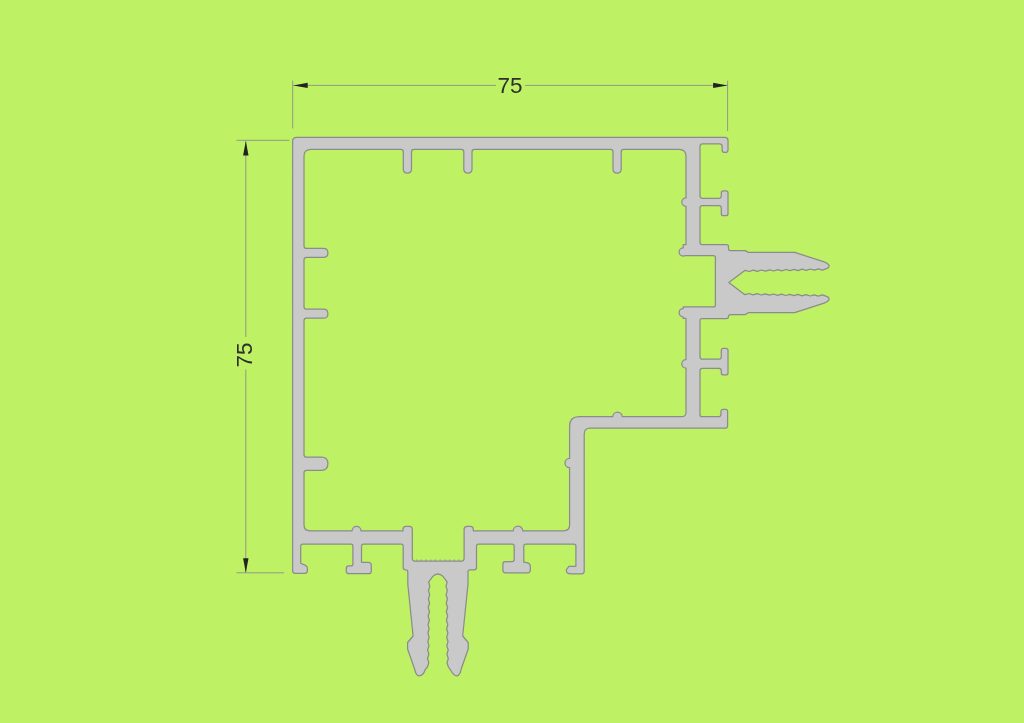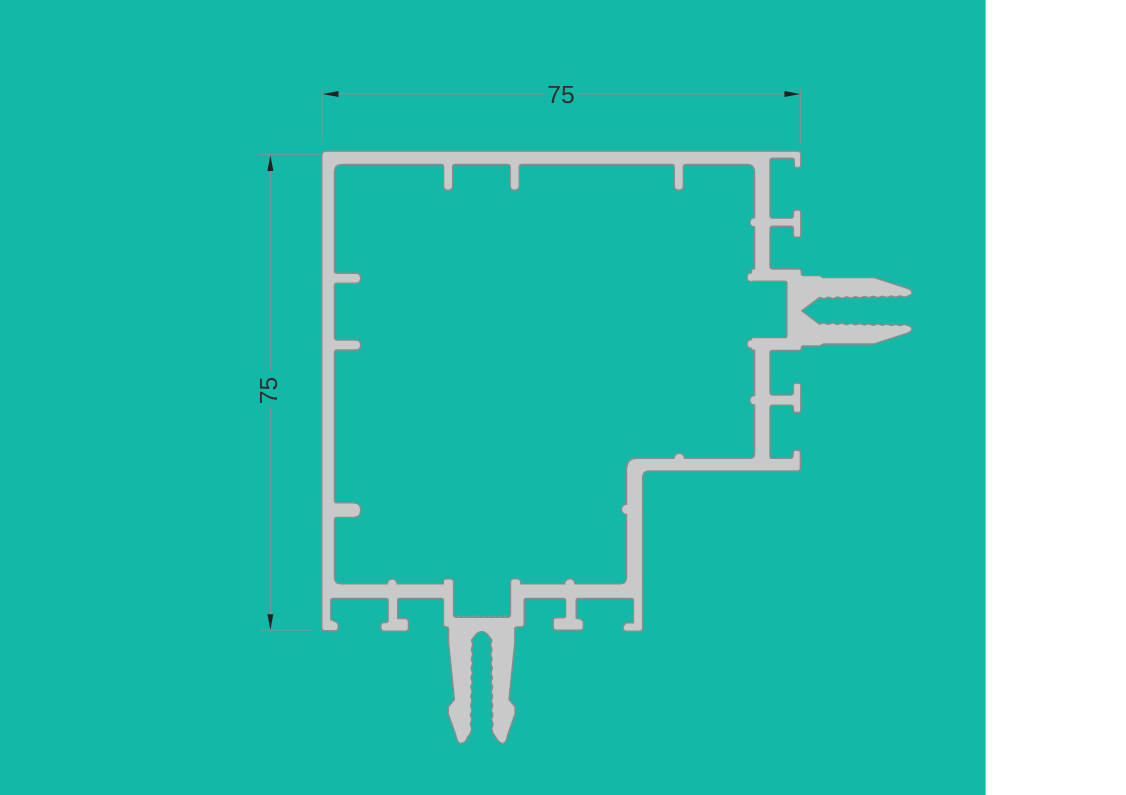--- a/index.html
+++ b/index.html
@@ -1,16 +1,16 @@
 <!DOCTYPE html>
 <html><head>
 <meta charset="utf-8">
 <style>
 html,body{margin:0;padding:0;background:#ffffff;}
-#page{position:relative;width:896px;height:723px;background:#14b8a6;overflow:hidden;}
+#page{position:relative;width:1024px;height:723px;background:#bef264;overflow:hidden;}
 svg{display:block;}
 text{font-family:"Liberation Sans",sans-serif;fill:#2e2e2e;}
 </style>
 </head>
 <body>
 
 <div id="page">
 <svg width="1024" height="723" viewBox="0 0 1024 723" xmlns="http://www.w3.org/2000/svg">
 
 <path d="M 292.6,141.4 Q 292.6,137.4 296.6,137.4 L 724.9,137.4 Q 728,137.4 728,140.4 L 728,149.9 Q 728,152.4 725.4,152.4 L 724.6,152.4 Q 722.1,152.4 722.1,149.9 L 722.1,146.3 Q 722.1,143.9 719.6,143.9 L 702.4,143.9 Q 700,143.9 700,146.3 L 700,195.8 Q 700,198.3 702.5,198.3 L 718.9,198.3 Q 721.3,198.3 721.3,195.8 L 721.3,192.9 Q 721.3,190.9 723.3,190.9 L 726,190.9 Q 728,190.9 728,192.9 L 728,213.7 Q 728,215.7 726,215.7 L 723.3,215.7 Q 721.3,215.7 721.3,213.7 L 721.3,208.2 Q 721.3,205.7 718.9,205.7 L 702.4,205.7 Q 700,205.7 700,208.1 L 700,242.6 Q 700,244.5 702,244.5 L 726.5,244.5 Q 728.5,244.5 728.5,246.5 L 728.5,248.7 Q 728.5,250.6 730.5,250.6 L 745.4,250.6 L 748.2,252.4 L 794.7,252.4 L 824.2,261.9 Q 830.9,264.4 828.4,267.6 L 826.5,268.7 L 822.4,270.1 L 818.4,268.9 L 814.3,270.2 L 810.2,269 L 806.2,270.4 L 802.1,269.2 L 798,270.6 L 794,269.3 L 789.9,270.7 L 785.9,269.5 L 781.8,270.9 L 777.7,269.7 L 773.7,271 L 769.6,269.8 L 765.5,271.2 L 761.5,270 L 757.4,271.4 L 753.3,270.1 L 749.3,271.5 L 745.2,270.3 L 728.8,282.5 L 744.9,294.7 L 749,293.5 L 753.1,294.9 L 757.1,293.6 L 761.2,295 L 765.3,293.8 L 769.4,295.2 L 773.5,294 L 777.5,295.3 L 781.6,294.1 L 785.7,295.5 L 789.8,294.3 L 793.9,295.7 L 797.9,294.4 L 802,295.8 L 806.1,294.6 L 810.2,296 L 814.3,294.8 L 818.3,296.1 L 822.4,294.9 L 826.5,296.3 L 828.4,297.4 Q 830.9,300.6 824.2,303.1 L 794.7,312.7 L 748.2,312.7 L 745.4,314.5 L 730.5,314.5 Q 728.5,314.5 728.5,316.5 Q 728.5,318.5 726.5,318.5 L 702,318.5 Q 700,318.5 700,320.5 L 700,356.7 Q 700,359.2 702.5,359.2 L 718.9,359.2 Q 721.3,359.2 721.3,356.7 L 721.3,350.3 Q 721.3,348.3 723.3,348.3 L 726,348.3 Q 728,348.3 728,350.3 L 728,372.9 Q 728,374.9 726,374.9 L 723.3,374.9 Q 721.3,374.9 721.3,372.9 L 721.3,370.9 Q 721.3,368.4 718.9,368.4 L 702.4,368.4 Q 700,368.4 700,370.8 L 700,414.7 Q 700,416.7 702,416.7 L 718.5,416.7 Q 721,416.7 721,414.2 L 721,411.3 Q 721,409.3 723,409.3 L 725.6,409.3 Q 727.6,409.3 727.6,411.3 L 727.6,425.7 Q 727.6,428.2 725.1,428.2 L 590.2,428.2 Q 584.2,428.2 584.2,434.2 L 584.2,571.3 Q 584.2,573.8 581.7,573.8 L 570.8,573.8 Q 566.4,573.8 566.4,570.8 L 566.4,569.6 L 568.9,566.3 L 575.9,566.3 L 575.9,546 Q 575.9,544 573.9,544 L 525.8,544 Q 523.8,544 523.8,546 L 523.8,562.2 L 527.7,562.9 Q 530.3,563.8 530.3,566.3 L 530.3,570.3 Q 530.3,572.8 527.8,572.8 L 505.4,572.8 Q 502.9,572.8 502.9,570.3 L 502.9,564.1 Q 502.9,561.6 505.4,561.6 L 512.2,561.6 Q 514.2,561.6 514.2,559.6 L 514.2,546 Q 514.2,544 512.2,544 L 478.5,544 Q 476.5,544 476.5,546 L 476.5,567.6 Q 476.5,569.9 474.2,569.9 L 470,569.9 Q 468,569.9 468,571.9 L 468,584 L 462.7,636 L 468.2,642.5 L 468.2,649 L 461.3,668.7 Q 460,675.8 456.9,675.8 Q 453.8,675.8 450.3,669.7 L 448.4,667 L 447,662.8 L 448.3,658.5 L 446.9,654.2 L 448.2,650 L 446.8,645.8 L 448,641.5 L 446.7,637.2 L 447.9,633 L 446.6,628.8 L 447.8,624.5 L 446.4,620.2 L 447.7,616 L 446.3,611.8 L 447.6,607.5 L 446.2,603.2 L 447.4,599 L 446.1,594.8 L 447.3,590.5 L 446,586.2 L 447.2,582 L 443,576.4 Q 437.9,571.6 432.8,576.4 L 428.6,582 L 429.8,586.2 L 428.5,590.5 L 429.7,594.8 L 428.4,599 L 429.6,603.2 L 428.2,607.5 L 429.5,611.8 L 428.1,616 L 429.4,620.2 L 428,624.5 L 429.2,628.8 L 427.9,633 L 429.1,637.2 L 427.8,641.5 L 429,645.8 L 427.6,650 L 428.9,654.2 L 427.5,658.5 L 428.8,662.8 L 427.4,667 L 425.2,669.7 Q 423.2,675.8 418.9,675.8 Q 415.8,675.8 414.5,668.7 L 407.6,649 L 407.6,642.5 L 413.1,636 L 407.8,584 L 407.8,571.9 Q 407.8,569.9 405.8,569.9 L 405.5,569.9 Q 403.2,569.9 403.2,567.6 L 403.2,546 Q 403.2,544 401.2,544 L 363.5,544 Q 361.5,544 361.5,546 L 361.5,562.4 L 366.4,562.4 L 368.9,562.4 Q 371.3,562.9 371.3,565.4 L 371.3,571.2 Q 371.3,573.7 368.8,573.7 L 348.8,573.7 Q 346.3,573.7 346.3,571.2 L 346.3,568.4 Q 346.3,565.9 348.8,565.9 L 350.9,565.9 Q 352.9,565.9 352.9,563.9 L 352.9,546 Q 352.9,544 350.9,544 L 302.7,544 Q 300.7,544 300.7,546 L 300.7,563.3 L 305.4,565.4 Q 307.4,566.5 307.4,568.5 L 307.4,570.8 Q 307.4,573.3 304.9,573.3 L 295.1,573.3 Q 292.6,573.3 292.6,570.8 Z M 304,156.4 Q 304,149.4 311,149.4 L 400.8,149.4 Q 403.3,149.4 403.3,151.9 L 403.3,168.9 Q 403.3,173 407.4,173 Q 411.5,173 411.5,168.9 L 411.5,151.9 Q 411.5,149.4 414,149.4 L 461.3,149.4 Q 463.8,149.4 463.8,151.9 L 463.8,168.9 Q 463.8,173 467.9,173 Q 472,173 472,168.9 L 472,151.9 Q 472,149.4 474.5,149.4 L 610.5,149.4 Q 613,149.4 613,151.9 L 613,168.9 Q 613,173 617.1,173 Q 621.2,173 621.2,168.9 L 621.2,151.9 Q 621.2,149.4 623.7,149.4 L 679,149.4 Q 686,149.4 686,156.4 L 686,197.9 A 4.2,4.2 0 0 0 686,206.3 L 686,244.6 L 683.2,244.6 L 683.2,247.9 A 4.1,4.1 0 0 0 683.2,256.1 L 685.2,255.7 L 713.4,255.7 Q 715.4,255.7 715.4,257.7 L 715.4,304.9 Q 715.4,306.9 713.4,306.9 L 683.2,306.9 L 683.2,308.6 A 4.1,4.1 0 0 0 683.2,316.8 L 683.2,318.4 L 686,318.4 L 686,359.6 A 4.25,4.25 0 0 0 686,368.1 L 686,412.2 Q 686,416.7 681.5,416.7 L 622.2,416.7 A 4.7,4.7 0 0 0 612.8,416.7 L 579.1,416.7 Q 569.6,416.7 569.6,426.2 L 569.6,458.4 A 4.6,4.6 0 0 0 569.6,467.6 L 569.6,524.8 Q 569.6,530.8 563.6,530.8 L 522.7,530.8 A 4.7,4.7 0 0 0 513.3,530.8 L 473.3,530.8 L 473.3,529.3 Q 473.3,526.3 470.3,526.3 L 467.1,526.3 Q 464.1,526.3 464.1,529.3 L 464.1,558.6 Q 464.1,561.1 461.6,561.1 L 414.8,561.1 Q 412.3,561.1 412.3,558.6 L 412.3,529.3 Q 412.3,526.3 409.3,526.3 L 406,526.3 Q 403,526.3 403,529.3 L 403,530.8 L 361,530.8 A 4.4,4.4 0 0 0 352.1,530.8 L 310,530.8 Q 304,530.8 304,524.8 L 304,472.8 Q 304,470.3 306.5,470.3 L 321.4,470.3 Q 327.9,470.3 327.9,463.8 Q 327.9,457.2 321.4,457.2 L 306.5,457.2 Q 304,457.2 304,454.7 L 304,320.7 Q 304,318.2 306.5,318.2 L 323.4,318.2 Q 327.9,318.2 327.9,313.7 Q 327.9,309.2 323.4,309.2 L 306.5,309.2 Q 304,309.2 304,306.7 L 304,259.9 Q 304,257.4 306.5,257.4 L 323.4,257.4 Q 327.9,257.4 327.9,252.9 Q 327.9,248.4 323.4,248.4 L 306.5,248.4 Q 304,248.4 304,245.9 Z" fill="#c9c9c9" stroke="#8c8c8c" stroke-width="1.25" fill-rule="evenodd" stroke-linejoin="round"></path>

